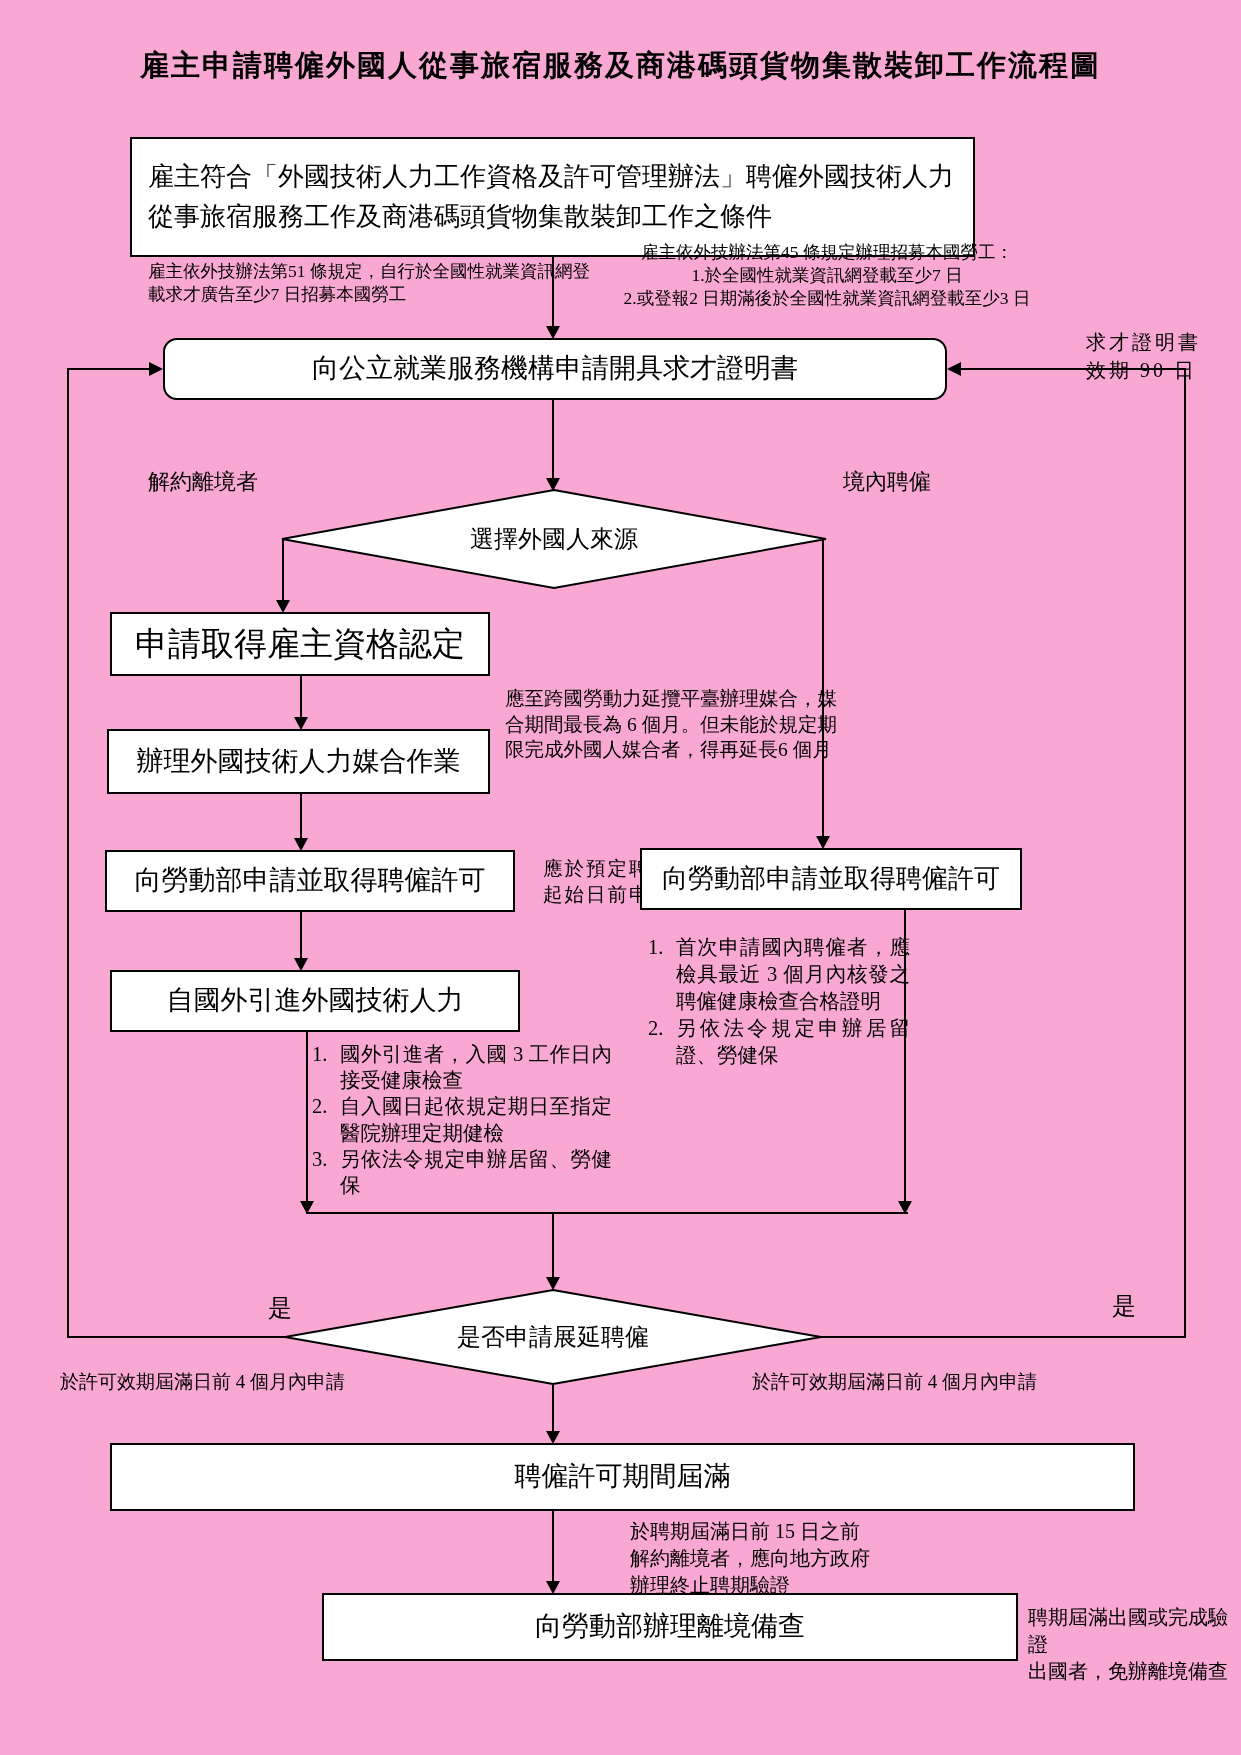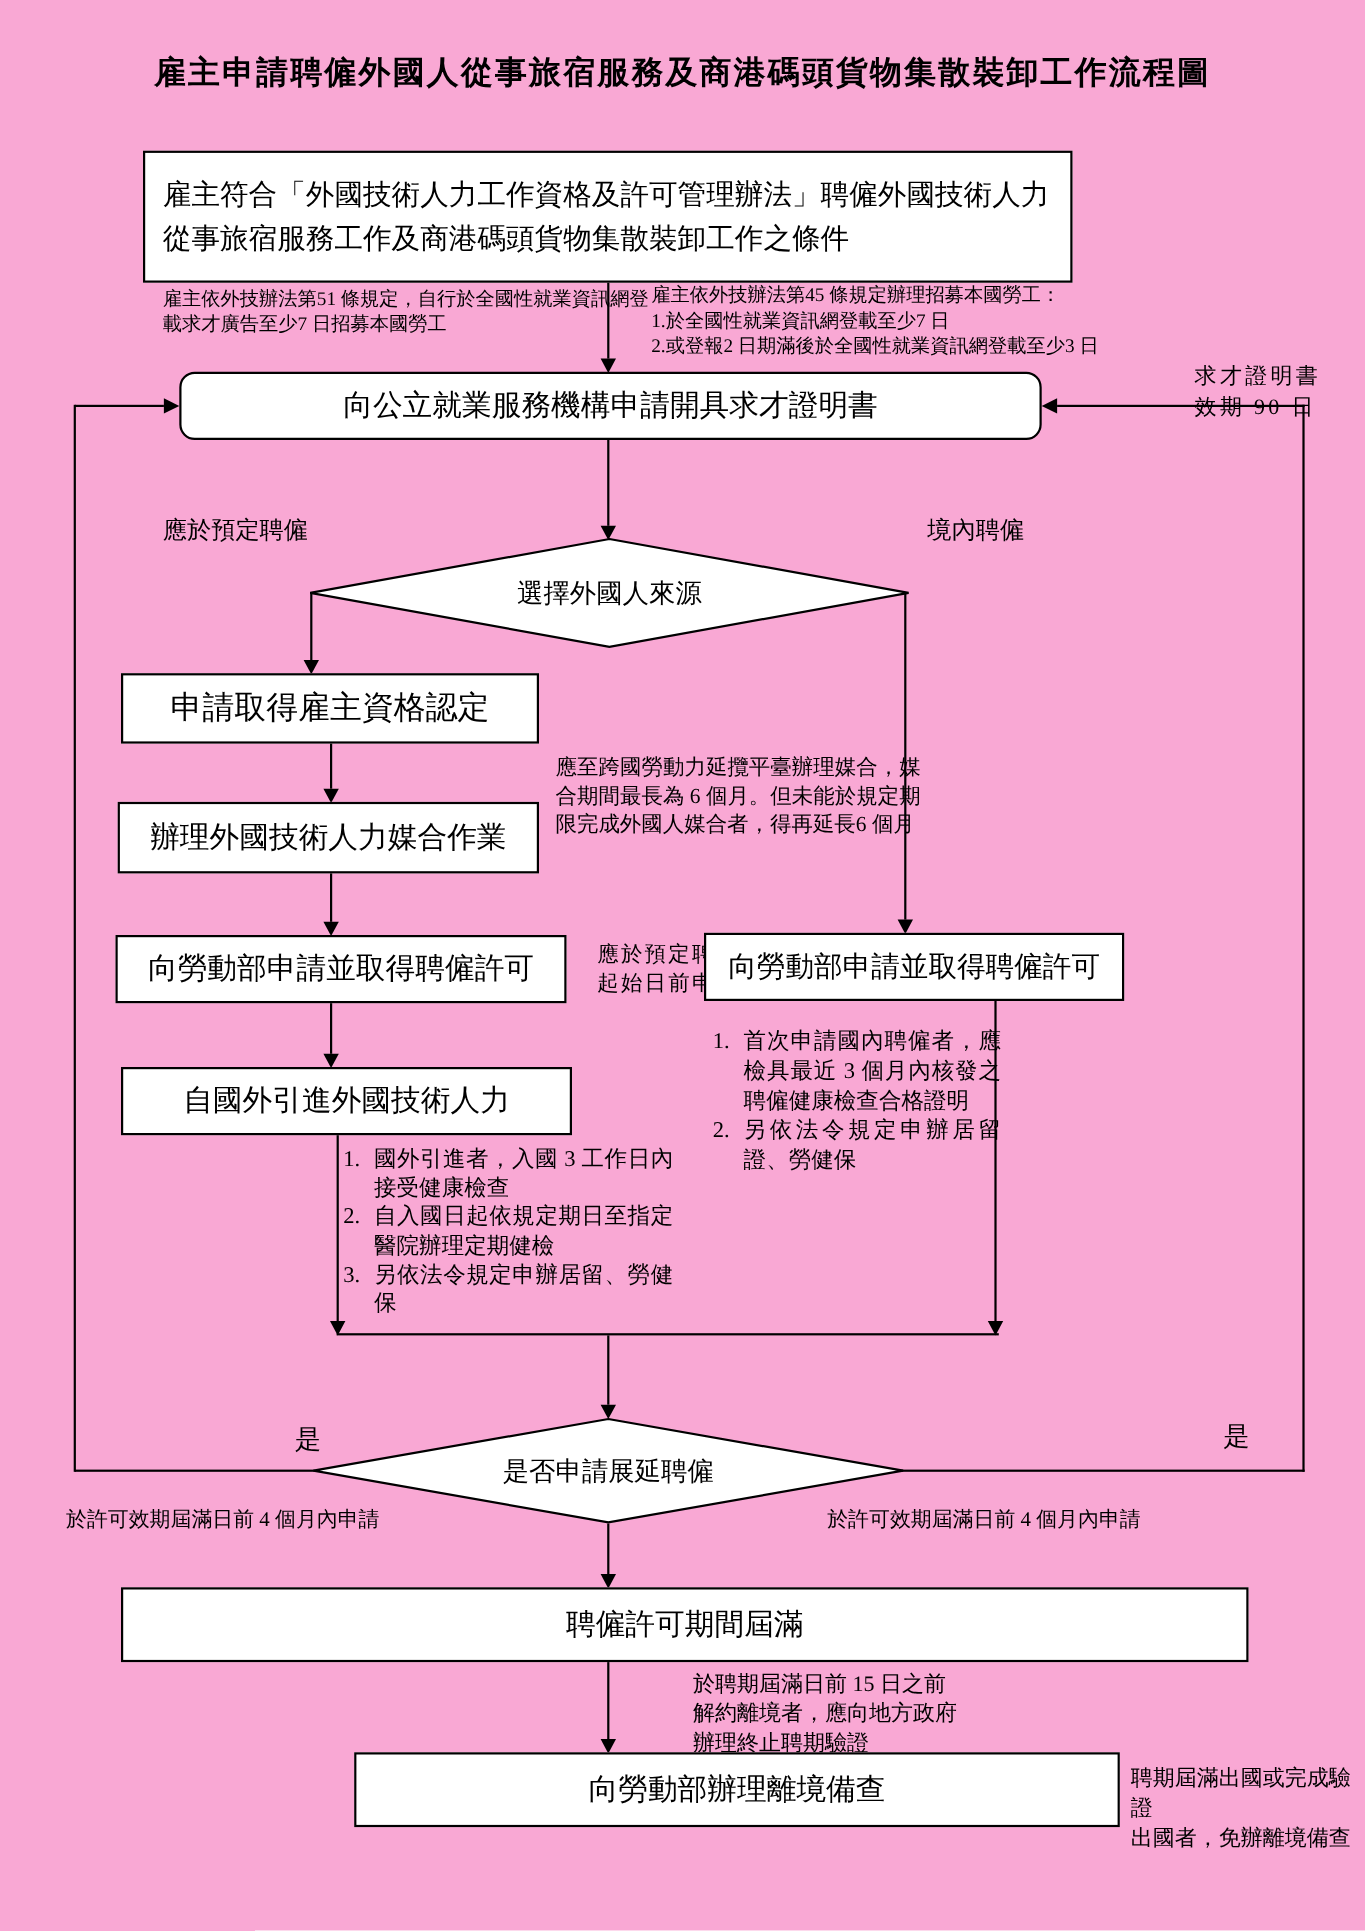--- a/index.html
+++ b/index.html
@@ -38,21 +38,21 @@
 <div id="page">
 
   <div class="title">雇主申請聘僱外國人從事旅宿服務及商港碼頭貨物集散裝卸工作流程圖</div>
 
   <div class="box left-text" style="left:130px; top:137px; width:845px; height:120px; font-size:26px;">雇主符合「外國技術人力工作資格及許可管理辦法」聘僱外國技術人力從事旅宿服務工作及商港碼頭貨物集散裝卸工作之條件</div>
 
   <div class="vl" style="left:552px; top:257px; height:69px;"></div>
   <div class="ah-d" style="left:546px; top:326px;"></div>
 
   <div class="note" style="left:148px; top:260px; width:445px; font-size:17.5px;">雇主依外技辦法第51 條規定，自行於全國性就業資訊網登載求才廣告至少7 日招募本國勞工</div>
-  <div class="note" style="left:592px; top:257px; width:470px; font-size:17.5px;">雇主依外技辦法第45 條規定辦理招募本國勞工：
+  <div class="note" style="left:592px; top:241px; width:470px; font-size:17.5px;text-align:center;">雇主依外技辦法第45 條規定辦理招募本國勞工：
 1.於全國性就業資訊網登載至少7 日
 2.或登報2 日期滿後於全國性就業資訊網登載至少3 日</div>
 
   <div class="box" style="left:163px; top:338px; width:784px; height:62px; font-size:27px;border-radius:14px;">向公立就業服務機構申請開具求才證明書</div>
 
   <div class="note" style="left:1086px; top:328px; font-size:20px; letter-spacing:3px; line-height:1.4;">求才證明書
 效期 90 日</div>
 
   <div class="hl" style="left:68px; top:368px; width:81px;"></div>
   <div class="ah-r" style="left:149px; top:362px;"></div>
@@ -65,30 +65,30 @@
   <div class="hl" style="left:819px; top:1336px; width:367px;"></div>
 
   <div class="vl" style="left:552px; top:400px; height:78px;"></div>
   <div class="ah-d" style="left:546px; top:478px;"></div>
 
   <svg class="diamond" style="left:281px; top:489px;" width="546" height="100">
     <polygon points="273,1 545,50 273,99 1,50" fill="#ffffff" stroke="#000000" stroke-width="2"></polygon>
   </svg>
   <div class="dlabel" style="left:281px; top:489px; width:546px; height:100px; font-size:24px;">選擇外國人來源</div>
 
-  <div class="abs" style="left:148px; top:467px; font-size:22px;">應於預定聘僱</div>
+  <div class="abs" style="left:148px; top:467px; font-size:22px;">解約離境者</div>
   <div class="abs" style="left:843px; top:467px; font-size:22px;">境內聘僱</div>
 
   <div class="vl" style="left:282px; top:540px; height:60px;"></div>
   <div class="ah-d" style="left:276px; top:600px;"></div>
 
   <div class="vl" style="left:822px; top:540px; height:296px;"></div>
   <div class="ah-d" style="left:816px; top:836px;"></div>
 
-  <div class="box" style="left:110px; top:612px; width:380px; height:64px; font-size:29px;">申請取得雇主資格認定</div>
+  <div class="box" style="left:110px; top:612px; width:380px; height:64px; font-size:33px;">申請取得雇主資格認定</div>
 
   <div class="vl" style="left:300px; top:676px; height:41px;"></div>
   <div class="ah-d" style="left:294px; top:717px;"></div>
 
   <div class="box" style="left:107px; top:729px; width:383px; height:65px; font-size:27px;">辦理外國技術人力媒合作業</div>
 
   <div class="note just" style="left:505px; top:686px; width:332px; font-size:19.5px; line-height:1.32;">應至跨國勞動力延攬平臺辦理媒合，媒合期間最長為 6 個月。但未能於規定期限完成外國人媒合者，得再延長6 個月</div>
 
   <div class="vl" style="left:300px; top:794px; height:44px;"></div>
   <div class="ah-d" style="left:294px; top:838px;"></div>

